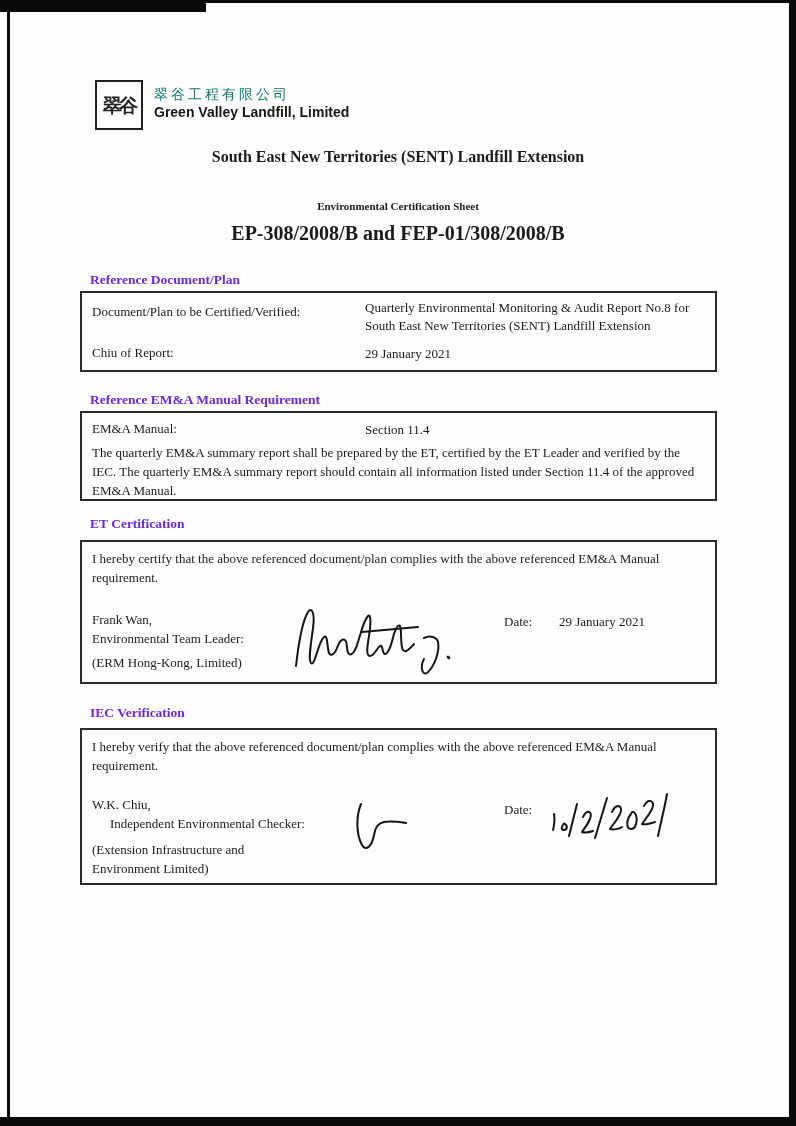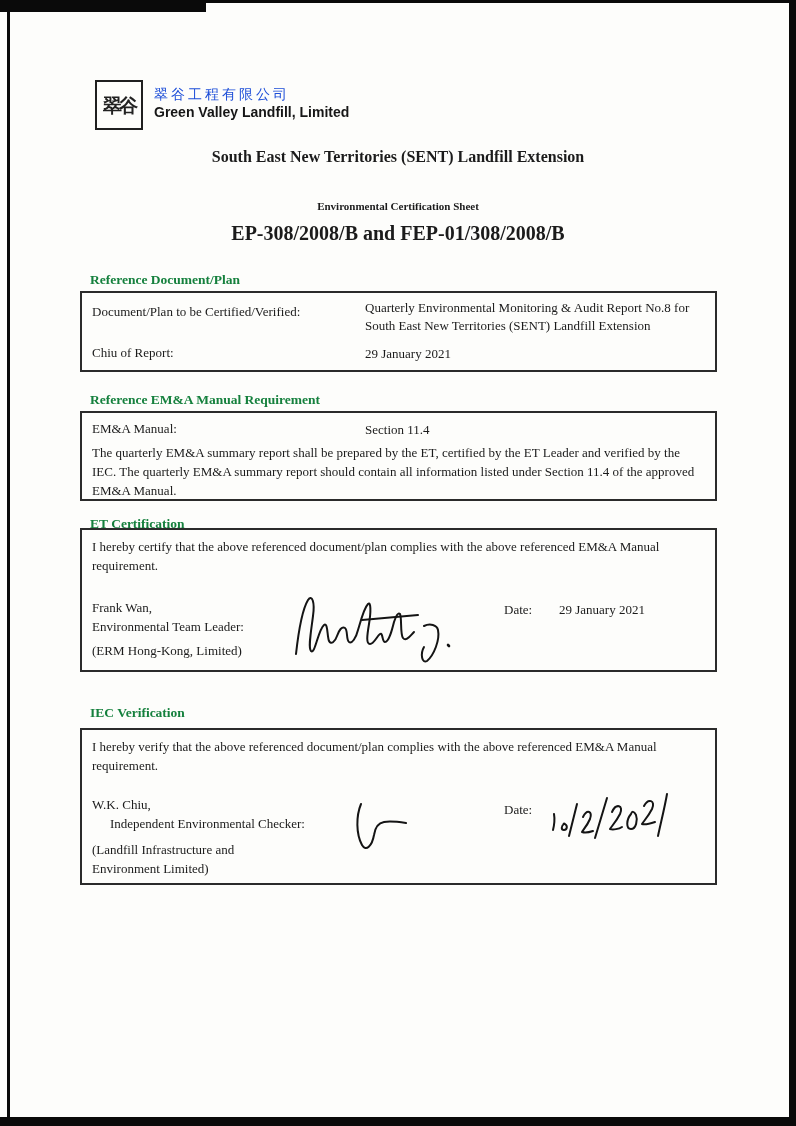--- a/index.html
+++ b/index.html
@@ -23,33 +23,33 @@
   .abs{position:absolute;}
 
   
   .seal{
     left:95px;top:80px;width:44px;height:46px;
     border:2px solid #1f1f1f;
     display:flex;align-items:center;justify-content:center;
     font-size:19px;font-weight:bold;letter-spacing:-3px;line-height:1;
     color:#222;
   }
-  .logo-zh{left:154px;top:86px;font-size:14px;letter-spacing:3px;color:#1d4ed8;
+  .logo-zh{left:154px;top:86px;font-size:14px;letter-spacing:3px;color:#0f766e;
     font-family:"Liberation Sans", sans-serif;}
   .logo-en{left:154px;top:104px;font-size:14px;font-weight:bold;color:#161616;
     font-family:"Liberation Sans", sans-serif;}
 
   .doc-title{left:0;top:148px;width:100%;text-align:center;
     font-size:16px;font-weight:bold;}
   .doc-sub1{left:0;top:200px;width:100%;text-align:center;
     font-size:11px;font-weight:bold;}
   .doc-sub2{left:0;top:222px;width:100%;text-align:center;
     font-size:20px;font-weight:bold;}
 
-  .sec-heading{font-size:13.5px;font-weight:bold;color:#15803d;}
+  .sec-heading{font-size:13.5px;font-weight:bold;color:#6d28d9;}
 
   .boxed{border:2px solid #2b2b2b;background:transparent;}
 
   .cell-label{position:absolute;left:10px;font-size:13px;text-align:right;}
   .cell-value{position:absolute;left:283px;font-size:13px;line-height:18px;}
 
   .para{position:absolute;left:10px;font-size:13px;line-height:19px;}
 
   .sig-name-line{position:absolute;left:10px;font-size:13px;}
   .date-label{position:absolute;left:422px;font-size:13px;}
@@ -87,41 +87,41 @@
   </div>
 
   <div class="abs sec-heading" style="left:90px;top:392px;">Reference EM&amp;A Manual Requirement</div>
   <div class="abs boxed" style="left:80px;top:411px;width:633px;height:86px;">
     <div class="cell-label" style="top:8px;">EM&amp;A Manual:</div>
     <div class="cell-value" style="top:8px;">Section 11.4</div>
     <div class="para" style="top:30px;width:614px;">The quarterly EM&amp;A summary report shall be prepared by the ET, certified by the ET Leader and verified by the IEC. The quarterly EM&amp;A summary report should contain all information listed under Section 11.4 of the approved EM&amp;A Manual.</div>
   </div>
 
   <div class="abs sec-heading" style="left:90px;top:516px;">ET Certification</div>
-  <div class="abs boxed" style="left:80px;top:528px;width:633px;height:140px;">
+  <div class="abs boxed" style="left:80px;top:540px;width:633px;height:140px;">
     <div class="para" style="top:7px;width:580px;">I hereby certify that the above referenced document/plan complies with the above referenced EM&amp;A Manual requirement.</div>
     <div class="sig-name-line" style="top:70px;">Frank Wan,</div>
     <div class="sig-name-line" style="top:89px;">Environmental Team Leader:</div>
     <div class="sig-name-line" style="top:113px;">(ERM Hong-Kong, Limited)</div>
     <div class="date-label" style="top:72px;">Date:</div>
     <div class="date-value" style="top:72px;">29 January 2021</div>
     <svg class="abs" style="left:208px;top:62px;" width="172" height="76" viewBox="0 0 172 76">
       <path stroke-width="2" d="M6,62 C8,44 12,18 18,8 C22,2 25,10 23,24 C21,40 18,56 21,59 C25,63 28,38 34,33 C38,30 37,44 39,49 C41,53 45,50 47,44 C49,38 52,34 55,36 C58,38 56,48 59,50 C62,52 66,46 68,38 C71,28 74,16 78,12 C81,9 81,20 79,32 C77,44 76,52 80,52 C84,52 87,44 90,42 C93,40 92,50 95,50 C99,50 102,38 104,30 C106,24 108,20 110,22 C112,26 110,42 113,46 C116,50 120,44 124,40"></path>
       <path stroke-width="2" d="M72,28 L128,23"></path>
       <path stroke-width="2" d="M134,34 C140,31 147,33 148,38 C150,48 144,63 137,69 C132,72 130,62 134,55"></path>
       <path stroke-width="2.6" d="M158,53 L159,54"></path>
     </svg>
   </div>
 
   <div class="abs sec-heading" style="left:90px;top:705px;">IEC Verification</div>
   <div class="abs boxed" style="left:80px;top:728px;width:633px;height:153px;">
     <div class="para" style="top:7px;width:622px;">I hereby verify that the above referenced document/plan complies with the above referenced EM&amp;A Manual requirement.</div>
     <div class="sig-name-line" style="top:67px;">W.K. Chiu,</div>
     <div class="sig-name-line" style="top:86px;margin-left:18px;">Independent Environmental Checker:</div>
-    <div class="sig-name-line" style="top:112px;">(Landfill Infrastructure and</div>
+    <div class="sig-name-line" style="top:112px;">(Extension Infrastructure and</div>
     <div class="sig-name-line" style="top:131px;">Environment Limited)</div>
     <div class="date-label" style="top:72px;">Date:</div>
     <svg class="abs" style="left:268px;top:72px;" width="60" height="54" viewBox="0 0 60 54">
       <path stroke-width="2" d="M11,2 C6,14 6,32 12,43 C16,50 22,44 24,33 C25,26 28,21 34,20 C40,19 49,20 56,21"></path>
     </svg>
     <svg class="abs" style="left:464px;top:60px;" width="132" height="50" viewBox="0 0 132 50">
       <path stroke-width="2" d="M8,24 C9,30 8,36 7,40"></path>
       <path stroke-width="2" d="M18,34 C15,36 15,40 18,40 C21,40 22,36 19,34 C18,33 17,34 18,34"></path>
       <path stroke-width="2" d="M31,14 L23,46"></path>
       <path stroke-width="2" d="M37,27 C41,19 47,21 44,29 C41,36 37,40 36,42 C39,43 44,42 47,41"></path>

